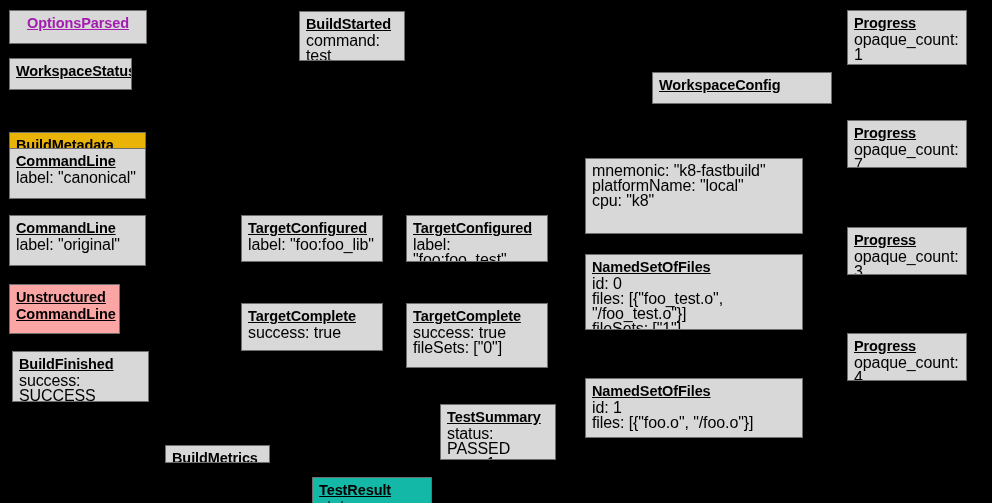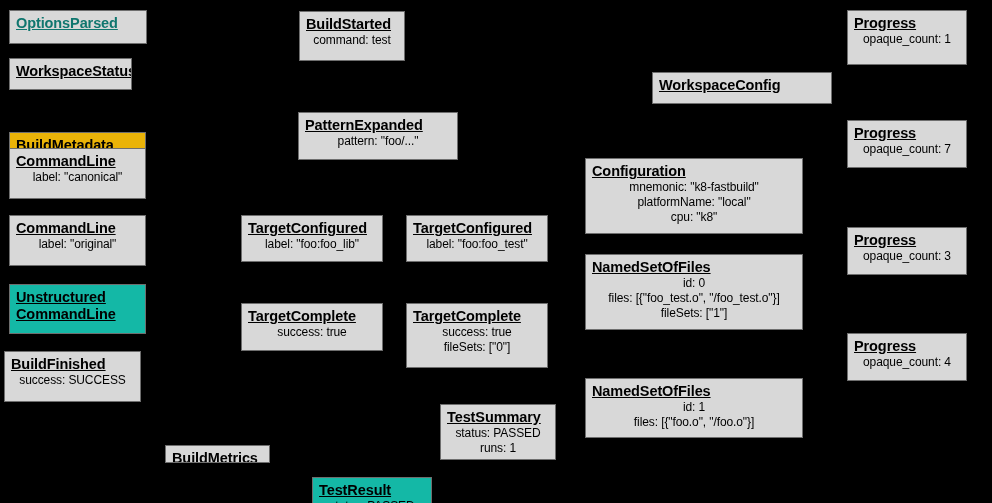--- a/index.html
+++ b/index.html
@@ -32,67 +32,62 @@
   }
   .node-title {
     font-size: 14.5px;
     font-weight: bold;
     text-decoration: underline;
     line-height: 17px;
     white-space: pre-line;
     letter-spacing: -0.1px;
   }
   .node-fields {
-    font-size: 12px;
+    font-size: 16px;
     line-height: 15px;
     white-space: pre-line;
     letter-spacing: -0.1px;
-    text-align: center;
   }
   .node-fields:empty { display: none; }
 </style>
 </head>
 <body>
 
 <div id="canvas">
-    <div class="node" style="left: 9px; top: 10px; width: 138px; height: 34px; background: rgb(216, 216, 216); border-color: rgb(110, 110, 110); color: #0f766e;">
+    <div class="node" style="left: 9px; top: 10px; width: 138px; height: 34px; background: rgb(216, 216, 216); border-color: rgb(110, 110, 110); color: #a21caf; text-align: center;">
       <div class="node-title">OptionsParsed</div>
     </div>
     <div class="node" style="left: 9px; top: 58px; width: 123px; height: 32px; background: rgb(216, 216, 216); border-color: rgb(110, 110, 110); color: rgb(0, 0, 0);">
       <div class="node-title">WorkspaceStatus</div>
     </div>
     <div class="node" style="left: 9px; top: 101px; width: 137px; height: 33px; background: #eab308; border-color: rgb(110, 110, 110); color: rgb(0, 0, 0); margin-top: 31px;">
       <div class="node-title">BuildMetadata</div>
     </div>
     <div class="node" style="left: 9px; top: 148px; width: 137px; height: 51px; background: rgb(216, 216, 216); border-color: rgb(110, 110, 110); color: rgb(0, 0, 0);">
       <div class="node-title">CommandLine</div>
       <div class="node-fields">label: "canonical"</div>
     </div>
     <div class="node" style="left: 9px; top: 215px; width: 137px; height: 51px; background: rgb(216, 216, 216); border-color: rgb(110, 110, 110); color: rgb(0, 0, 0);">
       <div class="node-title">CommandLine</div>
       <div class="node-fields">label: "original"</div>
     </div>
-    <div class="node" style="left: 9px; top: 284px; width: 137px; height: 50px; background: #14b8a6; border-color: rgb(110, 110, 110); color: rgb(0, 0, 0);">
+    <div class="node" style="left: 9px; top: 284px; width: 111px; height: 50px; background: #fca5a5; border-color: rgb(110, 110, 110); color: rgb(0, 0, 0);">
       <div class="node-title">Unstructured
 CommandLine</div>
     </div>
-    <div class="node" style="left: 4px; top: 351px; width: 137px; height: 51px; background: rgb(216, 216, 216); border-color: rgb(110, 110, 110); color: rgb(0, 0, 0);">
+    <div class="node" style="left: 12px; top: 351px; width: 137px; height: 51px; background: rgb(216, 216, 216); border-color: rgb(110, 110, 110); color: rgb(0, 0, 0);">
       <div class="node-title">BuildFinished</div>
       <div class="node-fields">success: SUCCESS</div>
     </div>
     <div class="node" style="left: 165px; top: 445px; width: 105px; height: 18px; background: rgb(216, 216, 216); border-color: rgb(110, 110, 110); color: rgb(0, 0, 0);">
       <div class="node-title">BuildMetrics</div>
     </div>
     <div class="node" style="left: 299px; top: 11px; width: 106px; height: 50px; background: rgb(216, 216, 216); border-color: rgb(110, 110, 110); color: rgb(0, 0, 0);">
       <div class="node-title">BuildStarted</div>
       <div class="node-fields">command: test</div>
-    </div>
-    <div class="node" style="left: 298px; top: 112px; width: 160px; height: 48px; background: rgb(216, 216, 216); border-color: rgb(110, 110, 110); color: rgb(0, 0, 0);">
-      <div class="node-title">PatternExpanded</div>
-      <div class="node-fields">pattern: "foo/..."</div>
     </div>
     <div class="node" style="left: 241px; top: 215px; width: 142px; height: 47px; background: rgb(216, 216, 216); border-color: rgb(110, 110, 110); color: rgb(0, 0, 0);">
       <div class="node-title">TargetConfigured</div>
       <div class="node-fields">label: "foo:foo_lib"</div>
     </div>
     <div class="node" style="left: 406px; top: 215px; width: 142px; height: 47px; background: rgb(216, 216, 216); border-color: rgb(110, 110, 110); color: rgb(0, 0, 0);">
       <div class="node-title">TargetConfigured</div>
       <div class="node-fields">label: "foo:foo_test"</div>
     </div>
     <div class="node" style="left: 241px; top: 303px; width: 142px; height: 48px; background: rgb(216, 216, 216); border-color: rgb(110, 110, 110); color: rgb(0, 0, 0);">
@@ -110,21 +105,20 @@
     </div>
     <div class="node" style="left: 440px; top: 404px; width: 116px; height: 56px; background: rgb(216, 216, 216); border-color: rgb(110, 110, 110); color: rgb(0, 0, 0);">
       <div class="node-title">TestSummary</div>
       <div class="node-fields">status: PASSED
 runs: 1</div>
     </div>
     <div class="node" style="left: 652px; top: 72px; width: 180px; height: 32px; background: rgb(216, 216, 216); border-color: rgb(110, 110, 110); color: rgb(0, 0, 0);">
       <div class="node-title">WorkspaceConfig</div>
     </div>
     <div class="node" style="left: 585px; top: 158px; width: 218px; height: 76px; background: rgb(216, 216, 216); border-color: rgb(110, 110, 110); color: rgb(0, 0, 0);">
-      <div class="node-title">Configuration</div>
       <div class="node-fields">mnemonic: "k8-fastbuild"
 platformName: "local"
 cpu: "k8"</div>
     </div>
     <div class="node" style="left: 585px; top: 254px; width: 218px; height: 76px; background: rgb(216, 216, 216); border-color: rgb(110, 110, 110); color: rgb(0, 0, 0);">
       <div class="node-title">NamedSetOfFiles</div>
       <div class="node-fields">id: 0
 files: [{"foo_test.o", "/foo_test.o"}]
 fileSets: ["1"]</div>
     </div>

